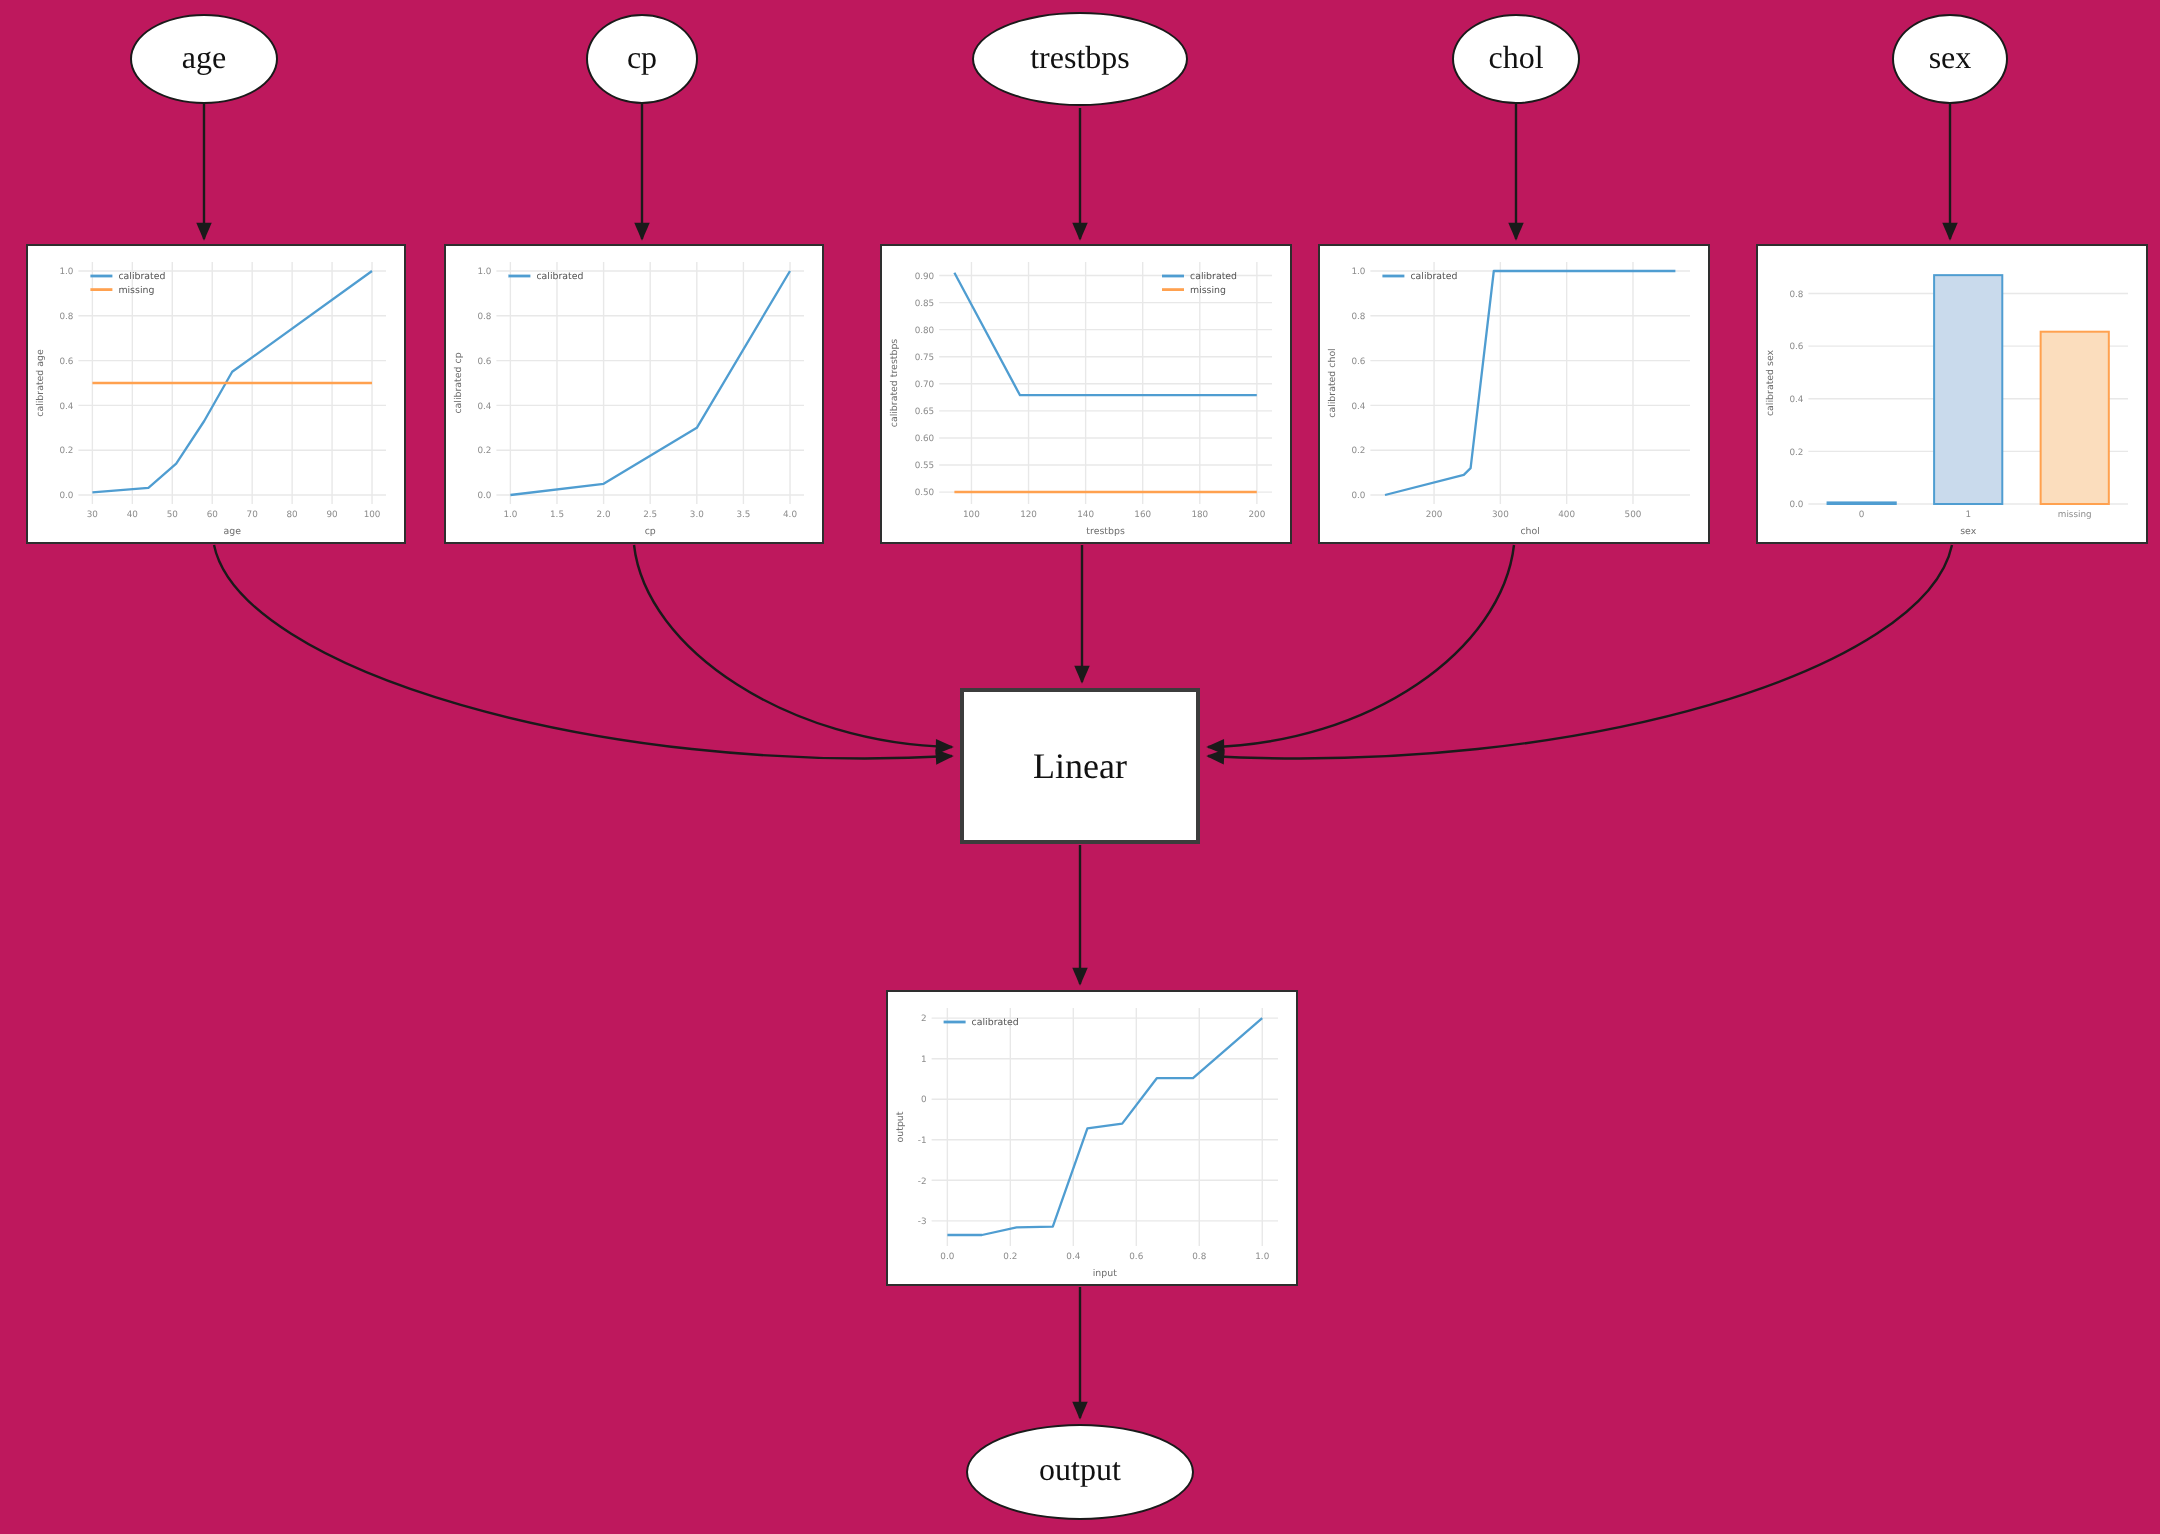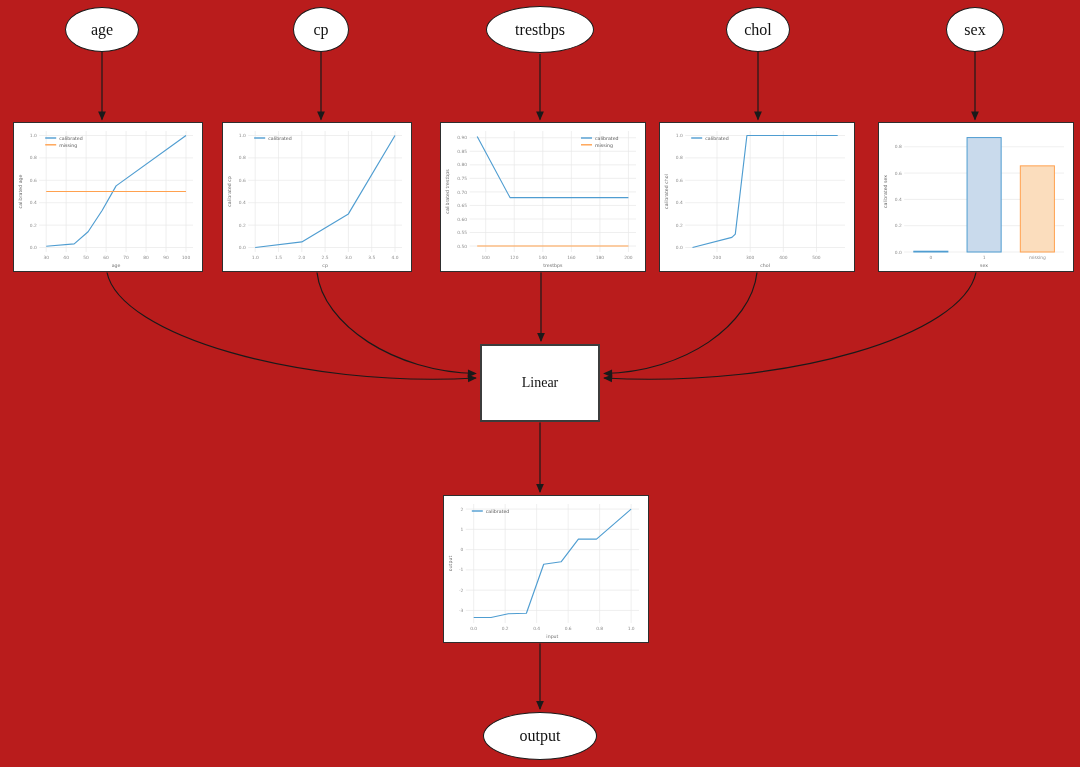--- a/index.html
+++ b/index.html
@@ -1,21 +1,21 @@
 <!DOCTYPE html>
 <html><head>
 <meta charset="utf-8">
 <style>
   * { margin: 0; padding: 0; box-sizing: border-box; }
   html, body { background: #ffffff; }
   #canvas {
     position: relative;
     width: 1080px;
     height: 767px;
-    background: #b91c1c;
+    background: #be185d;
     font-family: "Liberation Serif", serif;
     overflow: hidden;
   }
   .ellipse-node {
     position: absolute;
     border: 1px solid #1a1a1a;
     border-radius: 50%;
     background: #ffffff;
     display: flex;
     align-items: center;
@@ -34,21 +34,21 @@
   .plot-node svg { display: block; }
   .linear-node {
     position: absolute;
     left: 480px; top: 344px;
     width: 120px; height: 78px;
     border: 2px solid #3c3c3c;
     background: #ffffff;
     display: flex;
     align-items: center;
     justify-content: center;
-    font-size: 14px;
+    font-size: 18px;
     color: #111;
     z-index: 4;
   }
   #edges {
     position: absolute;
     left: 0; top: 0;
     z-index: 6;
     pointer-events: none;
   }
   .chart-text { font-family: "DejaVu Sans", sans-serif; }

